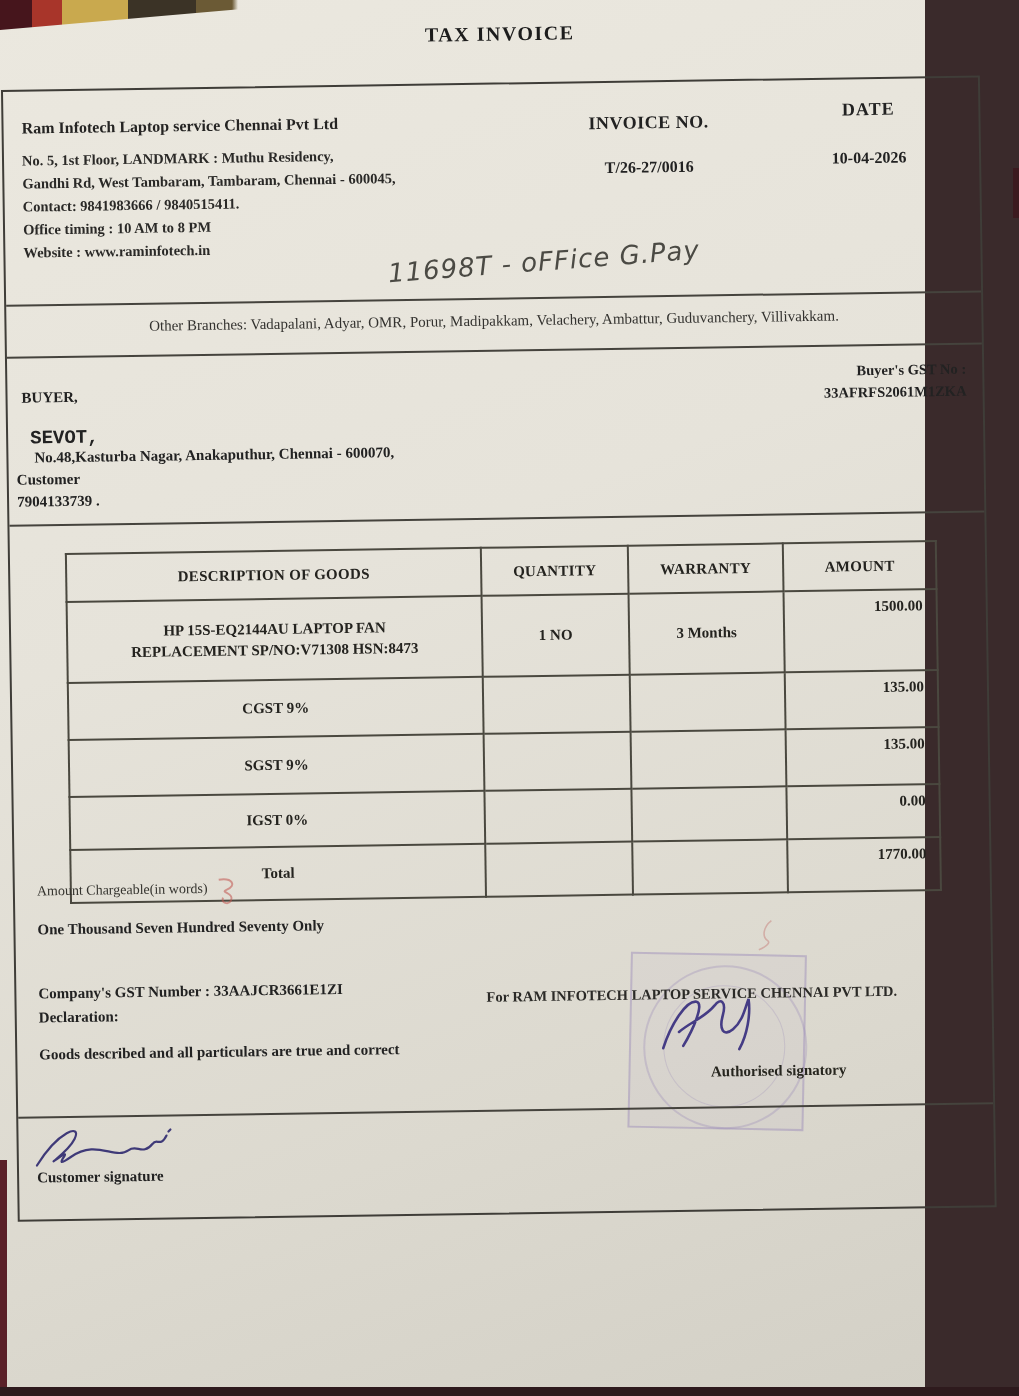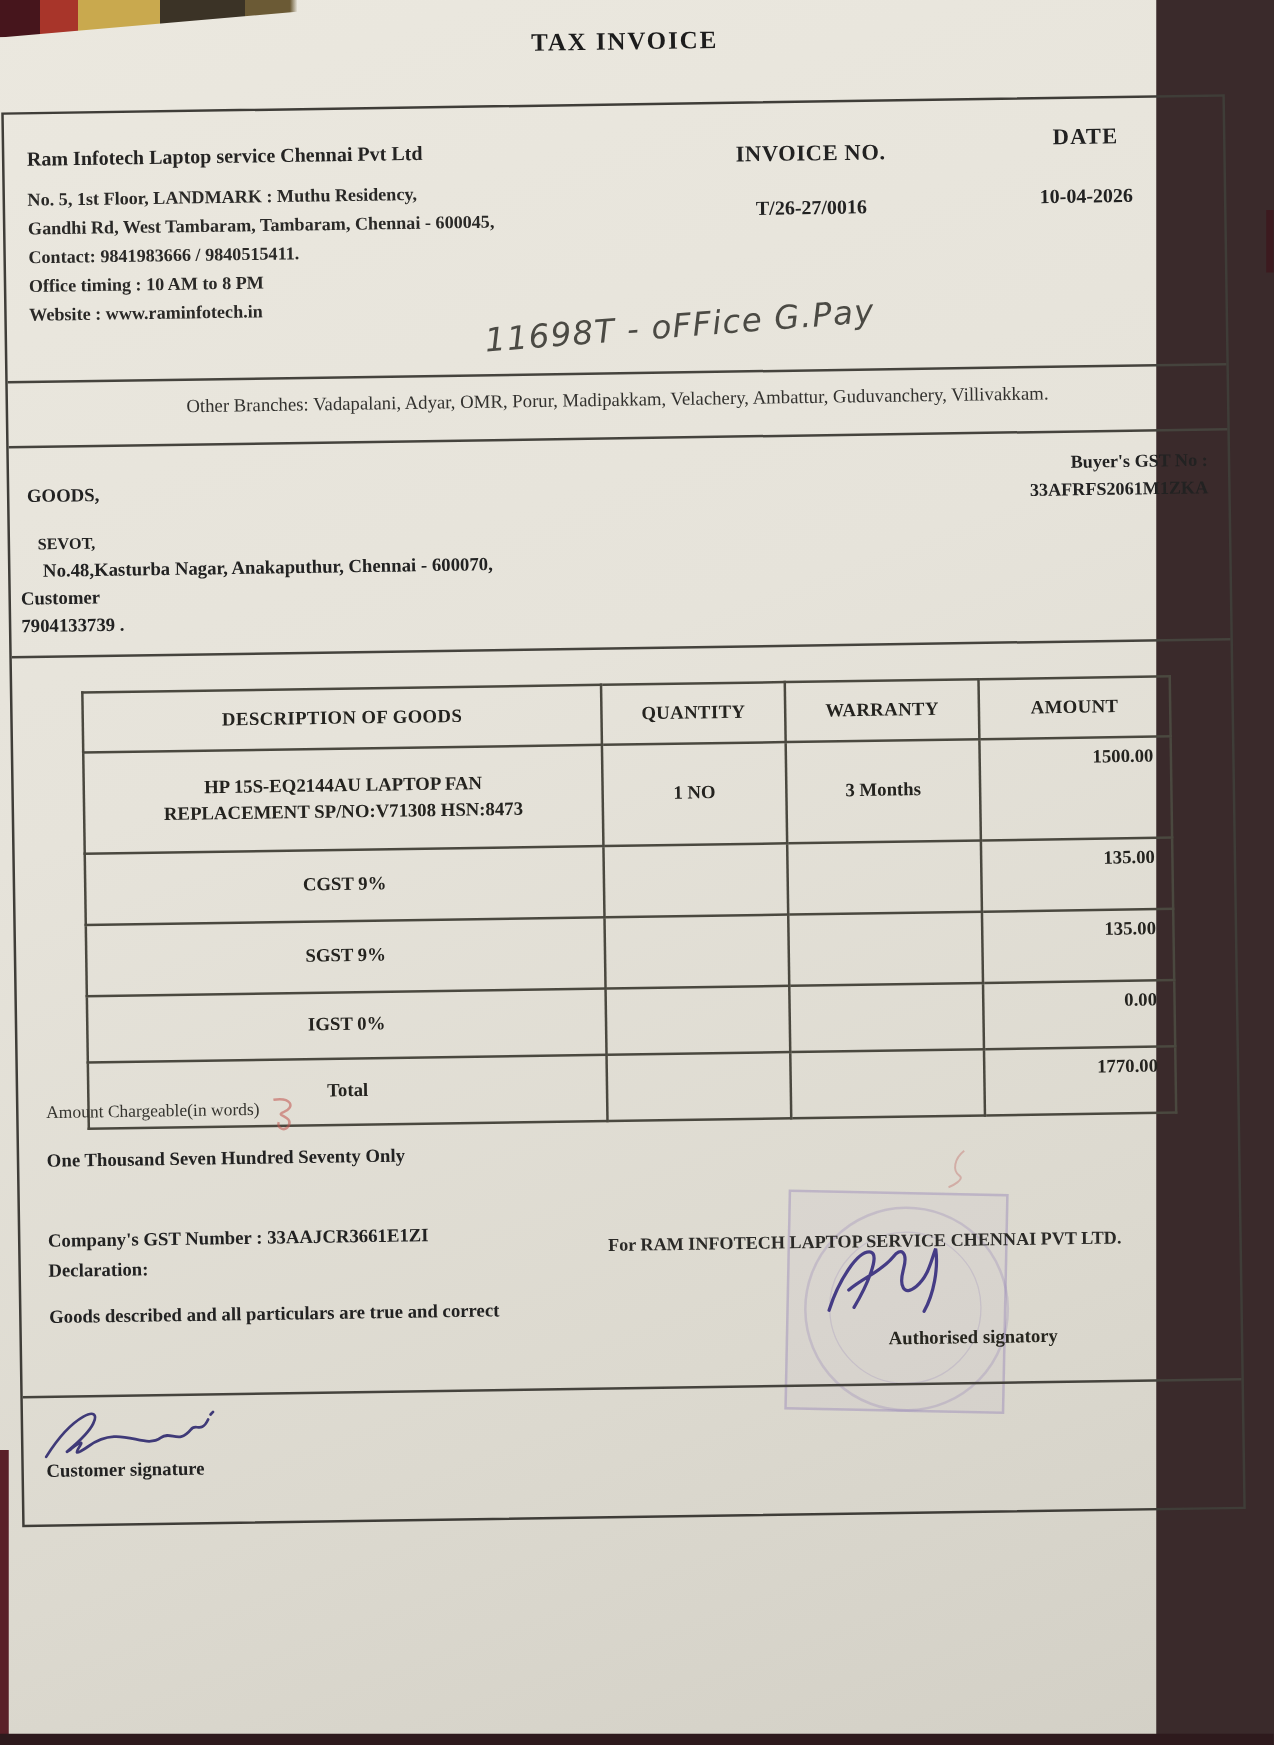--- a/index.html
+++ b/index.html
@@ -48,21 +48,21 @@
     letter-spacing:1px;white-space:nowrap;
   }
   .divider{position:absolute;left:0;width:100%;height:0;border-top:2px solid #45433d;}
   .d1{top:213px;}
   .d2{top:265px;}
   .d3{top:433px;}
   .d4{top:1025px;}
   .branches{left:0;top:228px;width:100%;text-align:center;font-size:15px;color:#33322f;}
   .buyer-gst{right:16px;top:280px;width:300px;text-align:right;font-size:14.5px;font-weight:bold;line-height:22px;}
   .buyer-label{left:14px;top:298px;font-size:15px;font-weight:bold;}
-  .buyer-name{left:22px;top:336px;font-size:13px;font-weight:bold;}
+  .buyer-name{left:22px;top:336px;font-size:19px;font-weight:bold;font-family:Liberation Mono, monospace;}
   .buyer-a0{left:26px;top:358px;font-size:15px;font-weight:bold;}
   .buyer-a1{left:8px;top:380px;font-size:15px;font-weight:bold;}
   .buyer-a2{left:8px;top:402px;font-size:15px;font-weight:bold;}
 
   table.items{
     position:absolute;left:55px;top:462px;width:870px;
     border-collapse:collapse;table-layout:fixed;
     border:2px solid #403e38;
   }
   table.items td,table.items th{
@@ -136,21 +136,21 @@
       <div class="abs handwritten">11698T - oFFice G.Pay</div>
 
       <div class="divider d1"></div>
       <div class="abs branches">Other Branches: Vadapalani, Adyar, OMR, Porur, Madipakkam, Velachery, Ambattur, Guduvanchery, Villivakkam.</div>
       <div class="divider d2"></div>
 
       <div class="abs buyer-gst">
         <div>Buyer's GST No :</div>
         <div>33AFRFS2061M1ZKA</div>
       </div>
-      <div class="abs buyer-label">GOODS,</div>
+      <div class="abs buyer-label">BUYER,</div>
       <div class="abs buyer-name">SEVOT,</div>
       <div class="abs buyer-a0">No.48,Kasturba Nagar, Anakaputhur, Chennai - 600070,</div>
       <div class="abs buyer-a1">Customer</div>
       <div class="abs buyer-a2">7904133739 .</div>
 
       <div class="divider d3"></div>
 
       <table class="items">
         <colgroup>
             <col class="col-desc">

